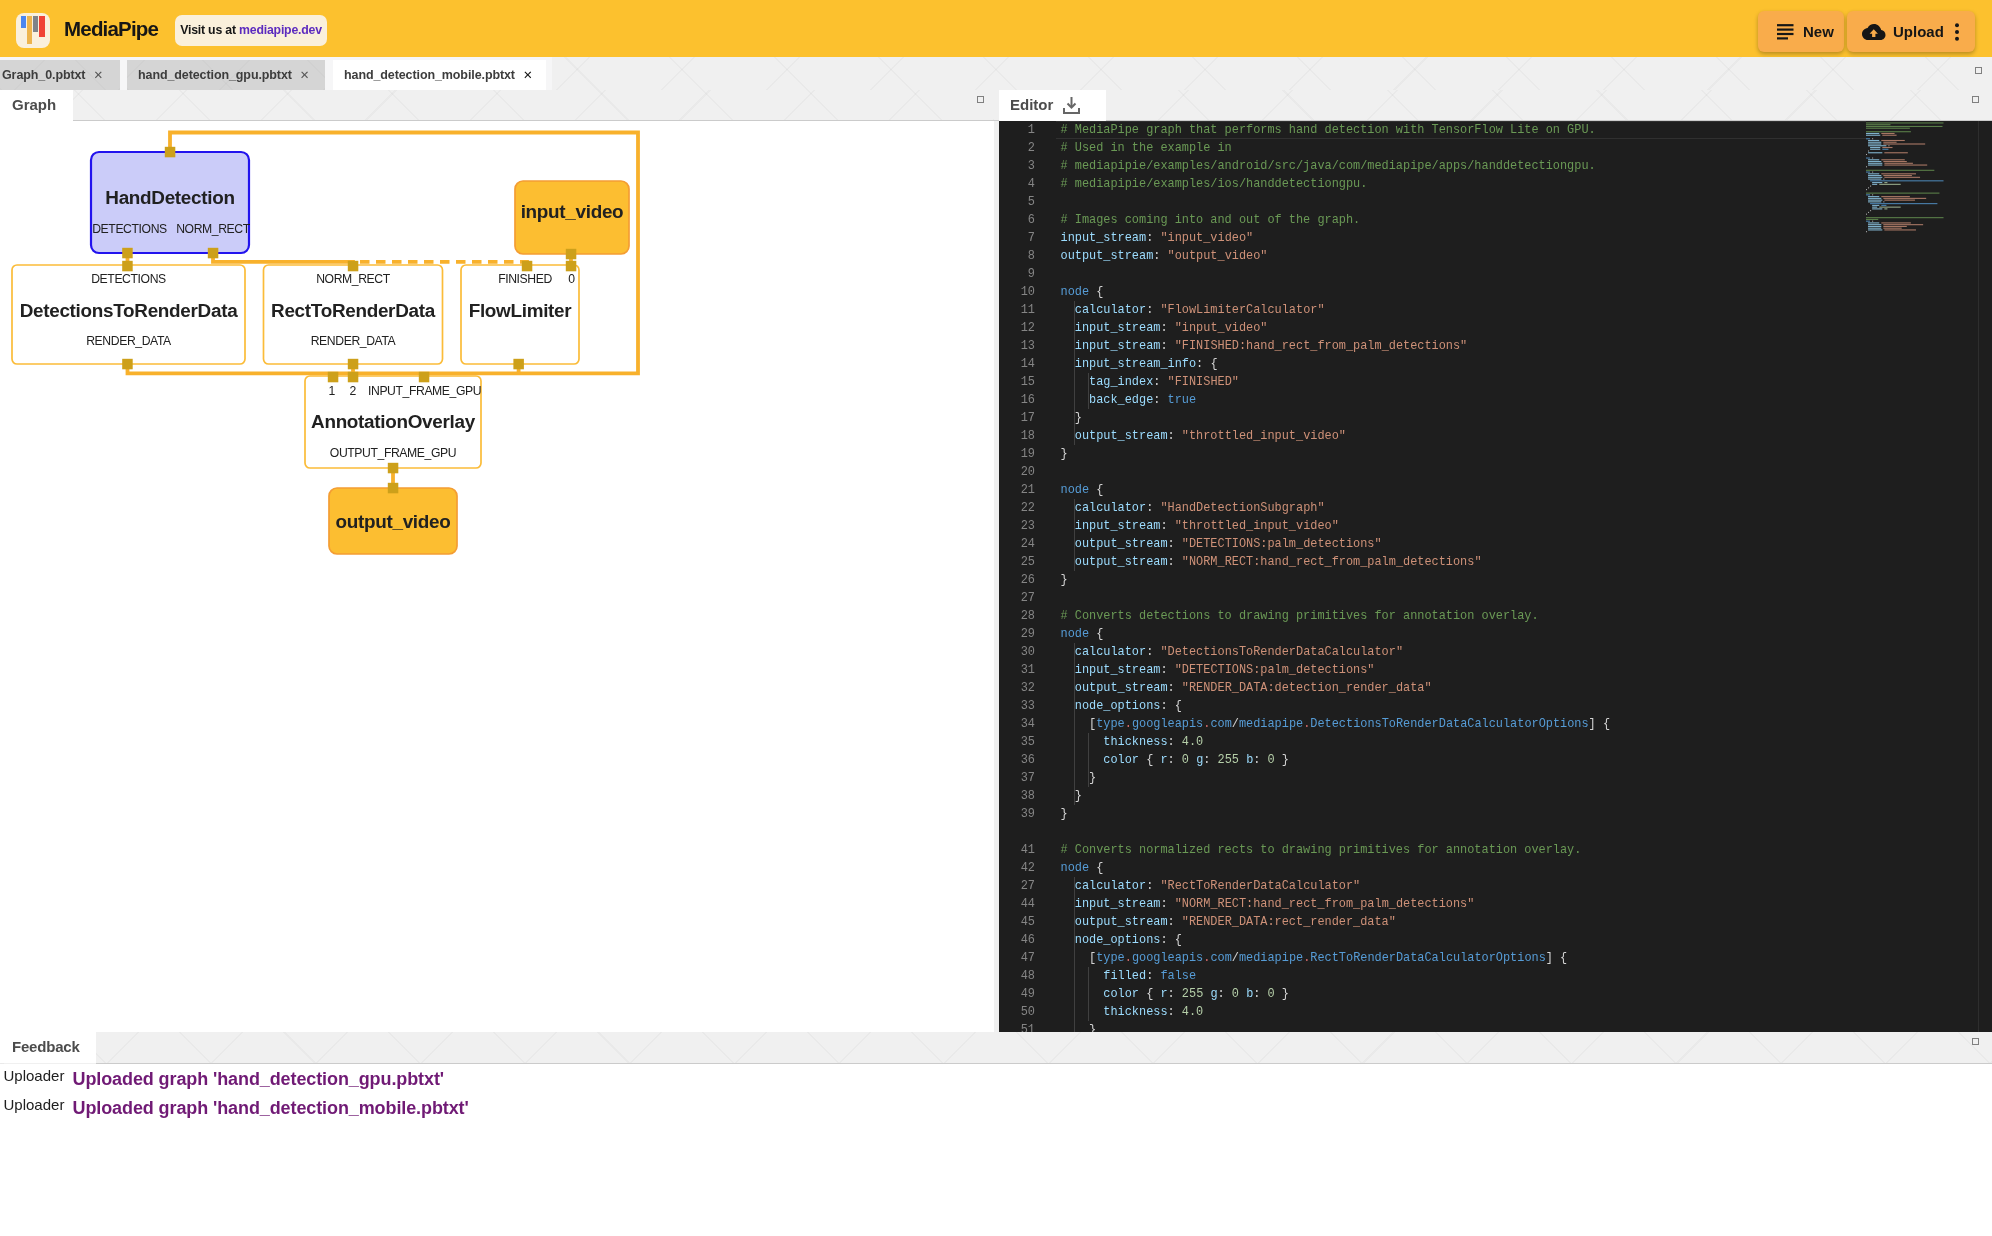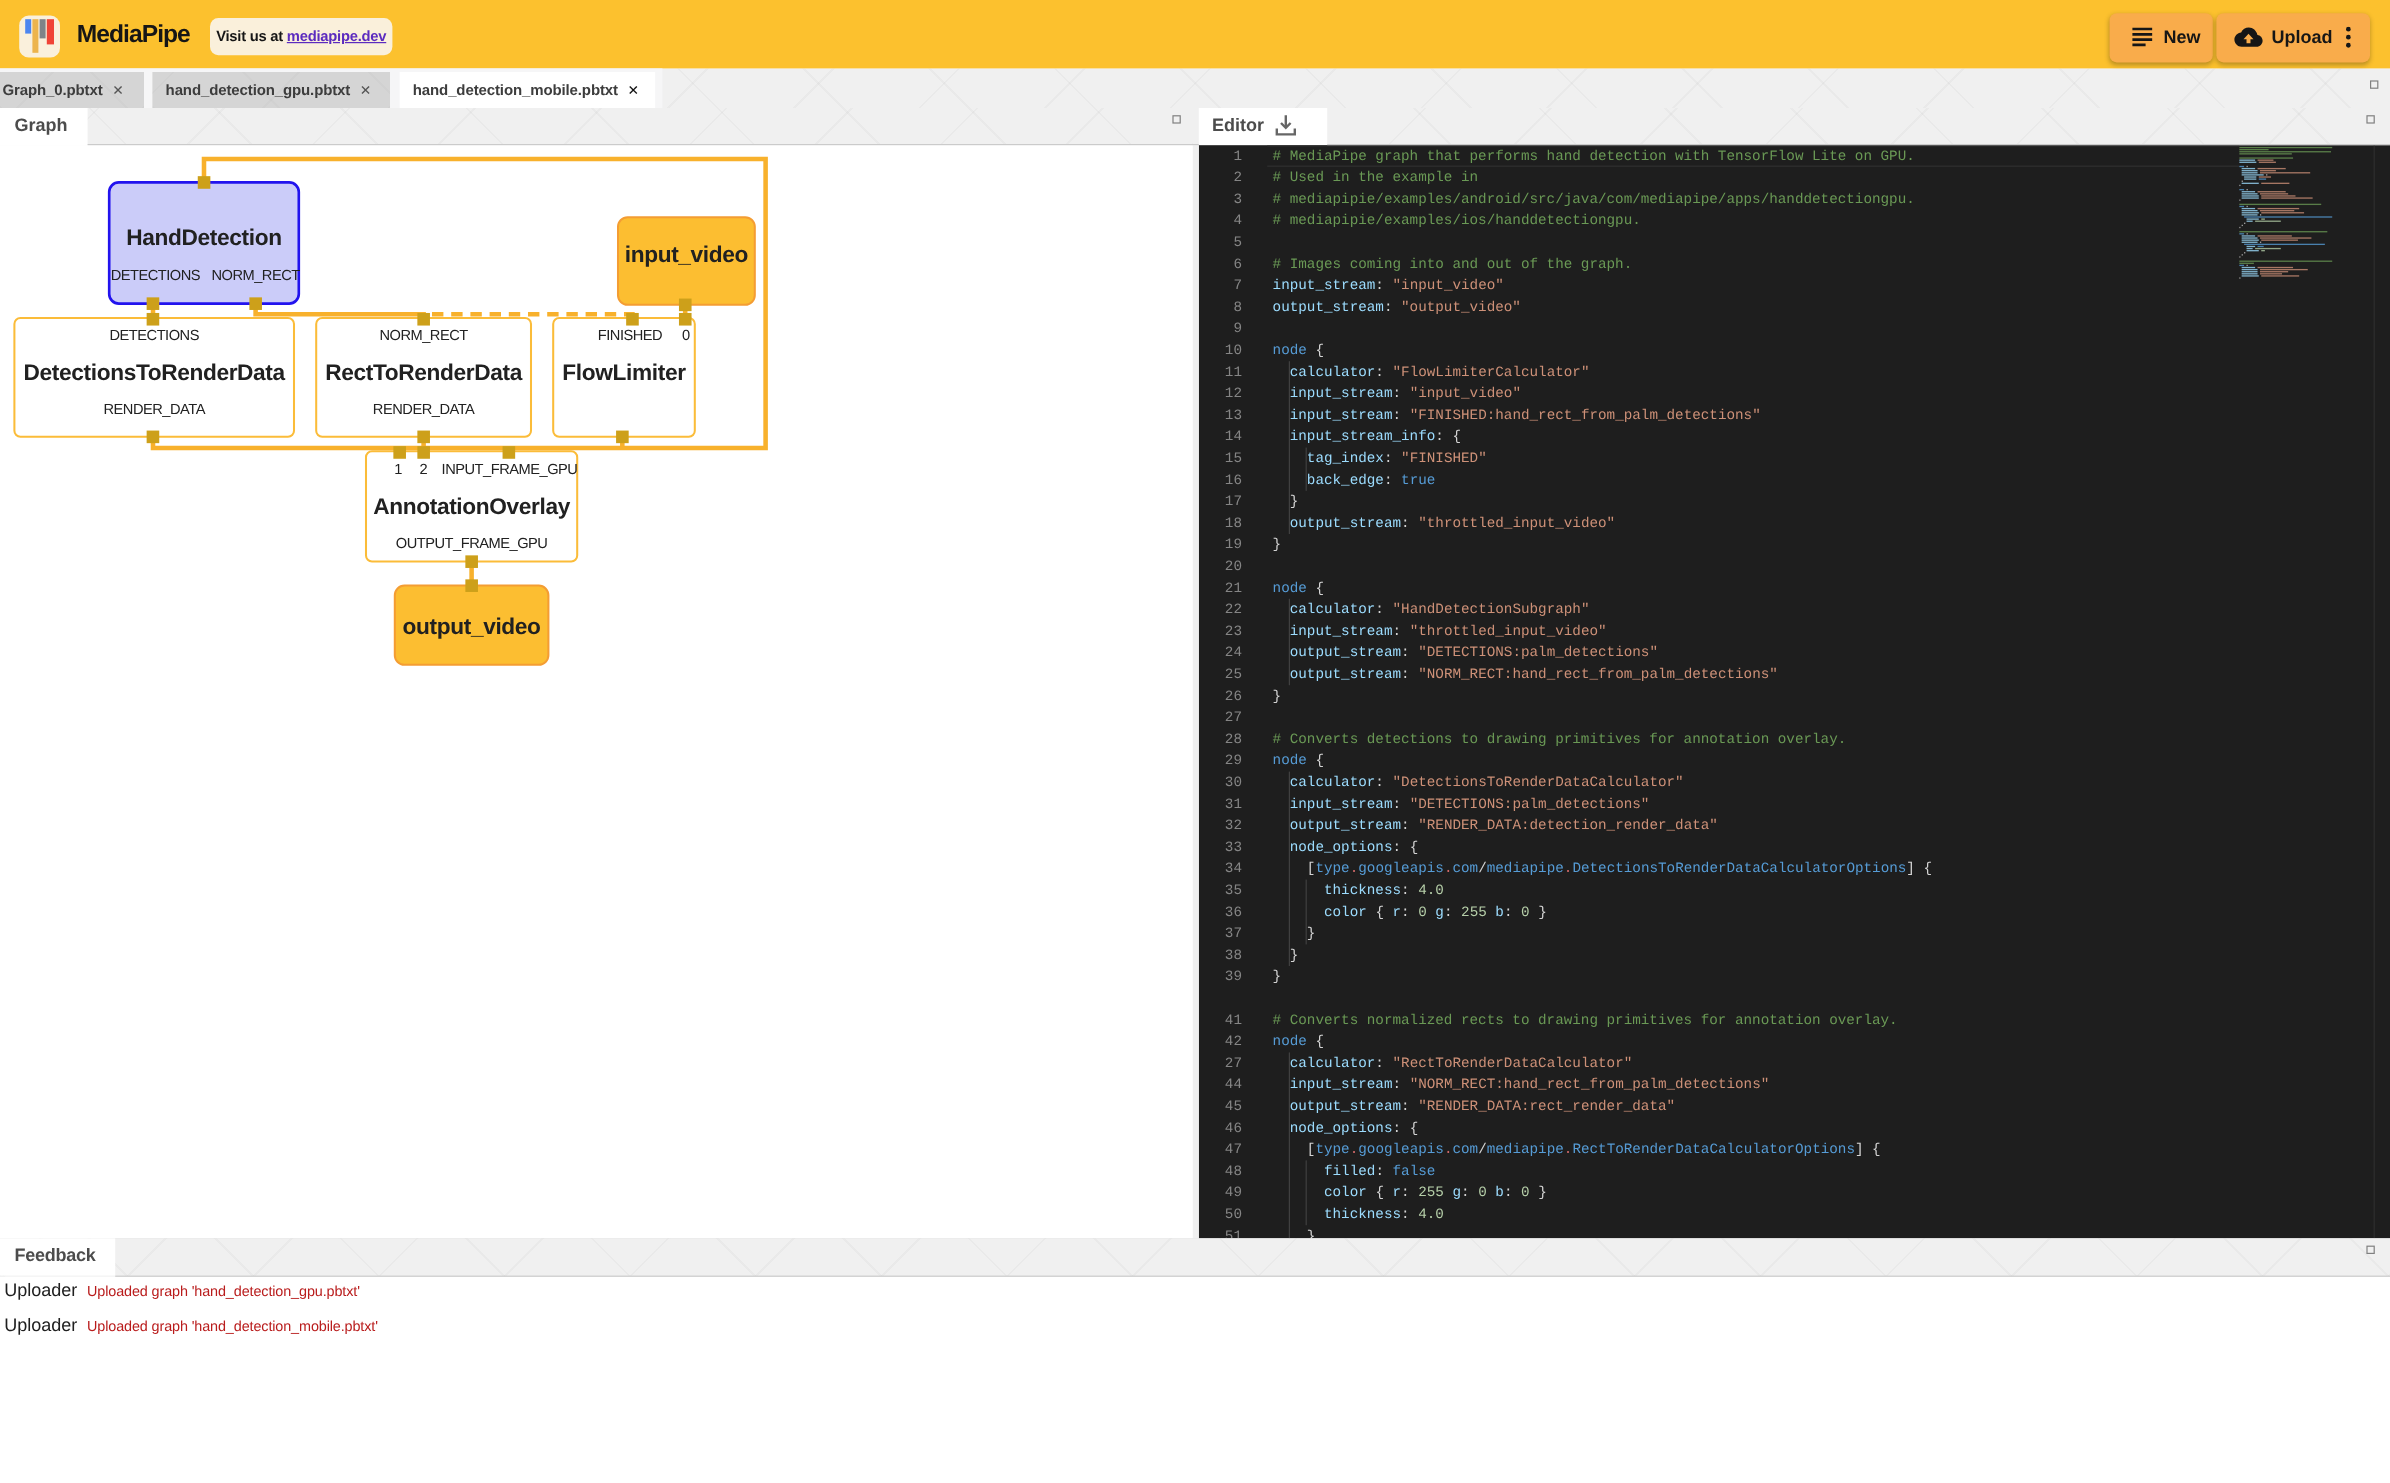--- a/index.html
+++ b/index.html
@@ -7,21 +7,21 @@
  repeating-linear-gradient(45deg,rgba(0,0,0,.026) 0 1.5px,rgba(0,0,0,0) 1.5px 74px),
  repeating-linear-gradient(-45deg,rgba(0,0,0,.026) 0 1.5px,rgba(0,0,0,0) 1.5px 74px)}
 .abs{position:absolute}
 
 .hdr{position:absolute;left:0;top:0;width:1992px;height:57px;background:#FCC12E}
 .logo{position:absolute;left:16px;top:13px;width:34px;height:35px;border-radius:8px;background:#FAF0DC}
 .logo i{position:absolute;display:block}
 .mp{position:absolute;left:64px;top:17px;font-size:20.5px;font-weight:bold;color:#161616;letter-spacing:-0.8px}
 .pill{position:absolute;left:175px;top:15px;width:152px;height:31px;border-radius:7px;background:#FAF0DB;
  font-size:12.3px;font-weight:bold;color:#161616;line-height:31px;text-align:center;white-space:nowrap;letter-spacing:-0.2px}
-.pill a{color:#5C2BBF;text-decoration:underline}
+.pill a{color:#5C2BBF;}
 .btn{position:absolute;top:11px;height:41px;background:#F9AC4B;border-radius:6px;box-shadow:0 2px 4px rgba(0,0,0,.28);
  color:#161616;font-size:15px;font-weight:bold}
 
 .tabrow{position:absolute;left:0;top:57px;width:1992px;height:33px}
 .ftab{position:absolute;top:2.5px;height:30.5px;background:#D5D5D5;color:#3d3d3d;font-size:12.5px;
  font-weight:bold;line-height:30px;white-space:nowrap;letter-spacing:-0.1px;background-image:
  repeating-linear-gradient(45deg,rgba(0,0,0,.02) 0 1.5px,rgba(0,0,0,0) 1.5px 74px),
  repeating-linear-gradient(-45deg,rgba(0,0,0,.02) 0 1.5px,rgba(0,0,0,0) 1.5px 74px)}
 .ftab .x{font-weight:normal;color:#555;font-size:11.5px;margin-left:8px}
 .ftab.on .x{color:#111}
@@ -38,21 +38,21 @@
 .ln{position:absolute;left:0;width:36px;text-align:right;color:#858585;font-weight:normal;font-style:normal}
 .cd{position:absolute;left:61.5px;font-style:normal}
 .cd i{font-style:normal}
 .k{color:#9CDCFE}.s{color:#CE9178}.b{color:#569CD6}.n{color:#B5CEA8}.p{color:#D4D4D4}.c{color:#6A9955}.d{color:#D16969}
 .ig{position:absolute;width:1px;background:#404040}
 .mm{position:absolute;left:867px;top:1px}
 .curline{position:absolute;left:57px;top:0;width:810px;height:18px;border-top:1px solid #303030;border-bottom:1px solid #303030}
 .mmsep{position:absolute;left:979px;top:0;width:1px;height:911px;background:#2e2e2e}
 
 .fb1{position:absolute;left:3.5px;color:#202020;font-size:15px}
-.fb2{position:absolute;left:72.5px;color:#b91c1c;font-size:12px;font-weight:normal;letter-spacing:-0.1px}
+.fb2{position:absolute;left:72.5px;color:#701a75;font-size:18px;font-weight:bold;letter-spacing:-0.1px}
 </style></head>
 <body>
 <div class="pat abs" style="left:0;top:57px;width:1992px;height:64px"></div>
 <div class="pat abs" style="left:0;top:1032px;width:1992px;height:32px"></div>
 <div class="abs" style="left:0;top:1064px;width:1992px;height:172px;background:#fff"></div>
 <div class="hdr">
   <div class="logo">
       <i style="left:4.5px;top:3px;width:5.4px;height:11.5px;background:#4C86F0"></i>
       <i style="left:10.7px;top:3px;width:5.4px;height:27.5px;background:#EDB44D"></i>
       <i style="left:17px;top:3px;width:5.4px;height:16px;background:#7F8388"></i>

